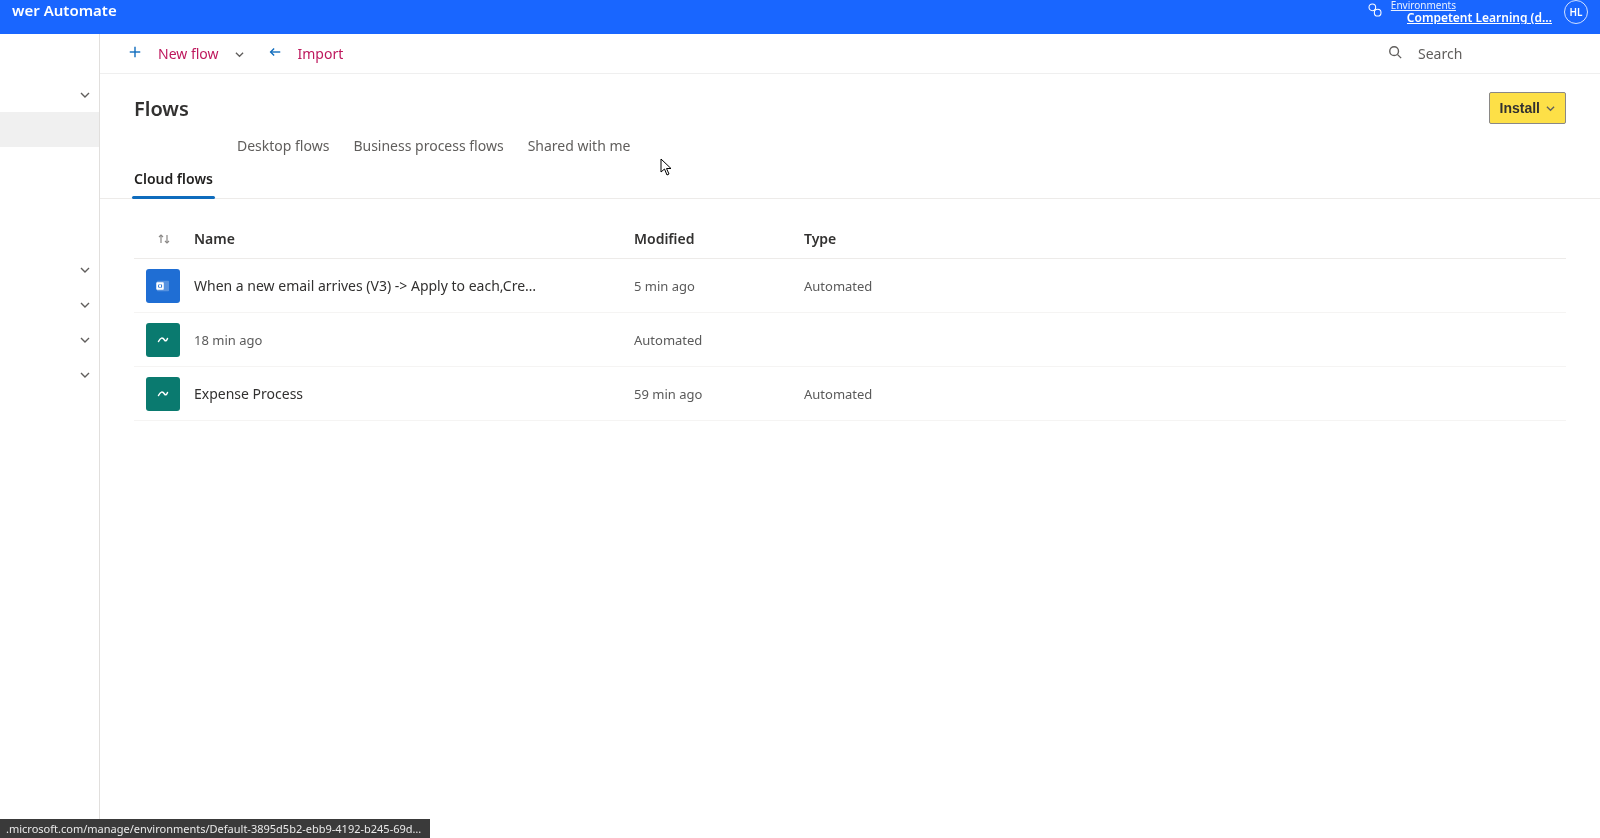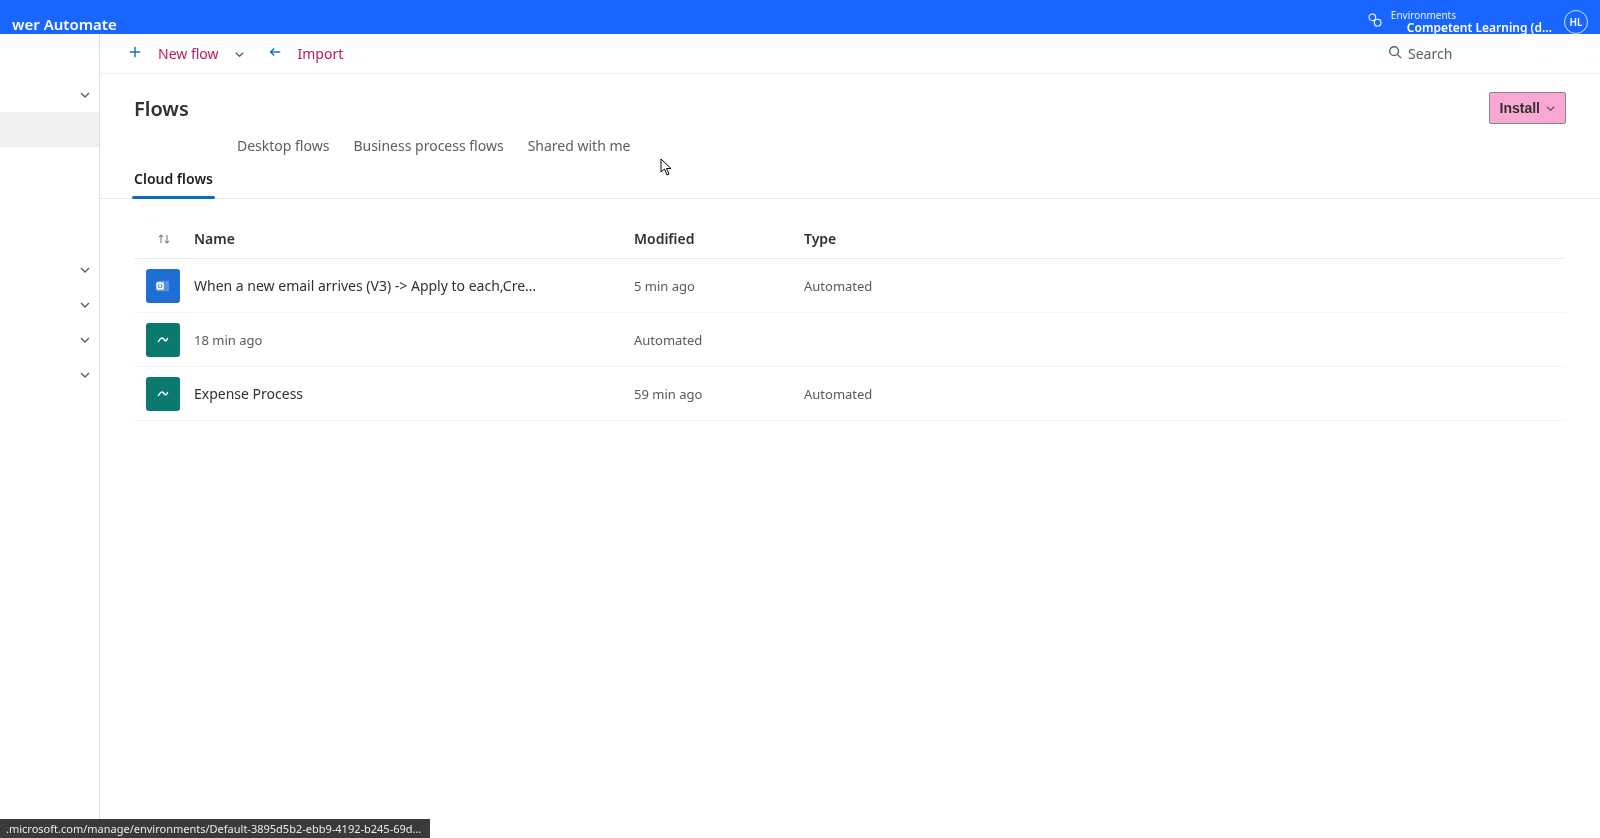--- a/index.html
+++ b/index.html
@@ -5,27 +5,27 @@
   * { box-sizing: border-box; margin: 0; padding: 0; }
   html, body { height: 100%; width: 100%; font-family: "Segoe UI", system-ui, sans-serif; color: #323130; background: #fff; }
   body { width: 1600px; height: 838px; overflow: hidden; position: relative; }
 
   
   .topbar {
     height: 34px;
     background: #1966ff;
     color: #fff;
     display: flex;
-    align-items: flex-end;
+    align-items: flex-start;
     padding: 0 12px;
     justify-content: space-between;
   }
   .topbar-left { font-size: 15px; font-weight: 600; }
   .topbar-right { display: flex; align-items: center; gap: 12px; }
-  .env-block { display: flex; align-items: center; gap: 8px; }
+  .env-block { display: flex; align-items: center; gap: 8px; text-decoration: underline; }
   .env-text { line-height: 1.1; }
   .env-label { font-size: 10px; opacity: .9; }
   .env-name { font-size: 12px; font-weight: 600; max-width: 160px; white-space: nowrap; overflow: hidden; text-overflow: ellipsis; margin-left: 16px; }
   .avatar {
     width: 24px; height: 24px; border-radius: 50%;
     border: 1px solid rgba(255,255,255,.8);
     display: flex; align-items: center; justify-content: center;
     font-size: 10px; font-weight: 600;
   }
   .env-icon svg { width: 16px; height: 16px; }
@@ -87,36 +87,36 @@
   .cmd-btn {
     display: flex; align-items: center; gap: 16px;
     height: 32px; padding: 0 8px;
     font-size: 14px; color: #be185d;
     cursor: pointer; border-radius: 2px;
   }
   .cmd-btn svg { width: 14px; height: 14px; }
   .cmd-btn .chev-sm svg { width: 9px; height: 9px; }
   .cmdbar-spacer { flex: 1; }
   .searchbox {
-    display: flex; align-items: center; gap: 6px;
+    display: flex; align-items: center; gap: 16px;
     height: 32px; width: 200px;
     padding: 0 8px; color: #605e5c; font-size: 14px;
     cursor: text;
   }
   .searchbox svg { width: 14px; height: 14px; }
 
   
   .page-header {
     display: flex; align-items: center; justify-content: space-between;
     padding: 18px 34px 4px 34px;
   }
   .page-title { font-size: 20px; font-weight: 600; color: #323130; }
   .install-btn {
     border: 1px solid #8a8886;
-    background: #f9a8d4;
+    background: #fde047;
     height: 32px;
     padding: 0 10px;
     display: flex; align-items: center; gap: 6px;
     font-size: 14px; font-weight: 600; color: #323130;
     cursor: pointer; border-radius: 2px;
   }
   .install-btn .chev-sm svg { width: 9px; height: 9px; }
 
   
   .tabs {

